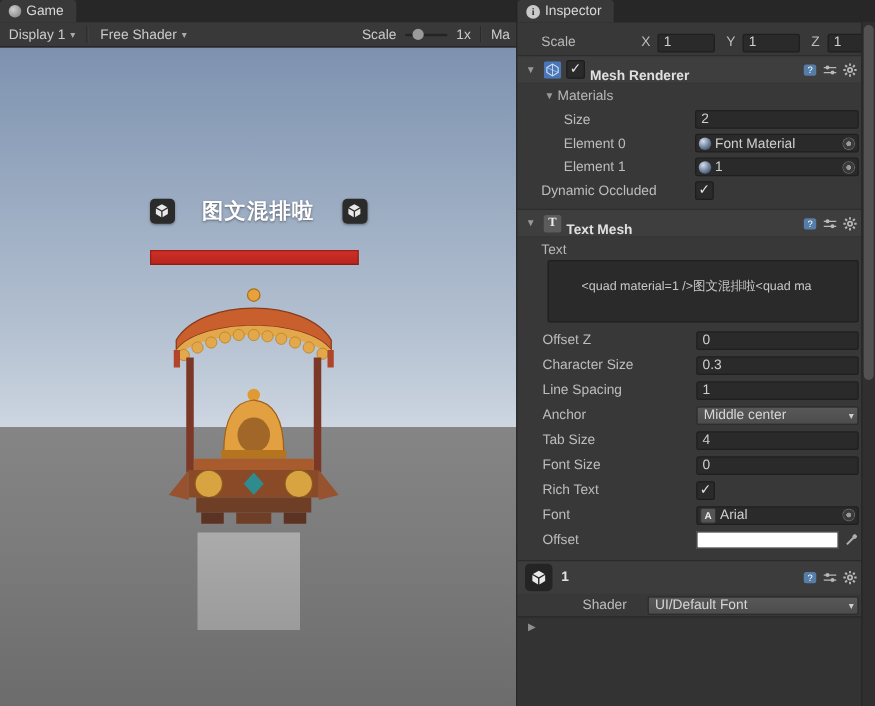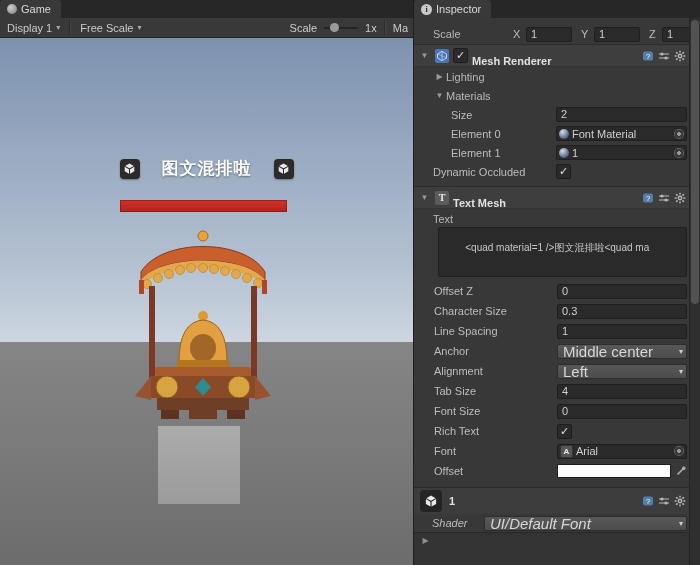--- a/index.html
+++ b/index.html
@@ -43,21 +43,21 @@
   .insp-body{flex:1;display:flex;flex-direction:column;position:relative;overflow:hidden;padding-right:11px;}
   .row{display:flex;align-items:center;height:19px;padding-left:19px;position:relative;flex:none;}
   .row.h20{height:20px;padding-left:20px;}
   .lbl{flex:0 0 123px;overflow:hidden;white-space:nowrap;color:#bdbdbd;}
   .indent2{padding-left:37px;}
   .indent2 .lbl{flex-basis:105px;}
   .ctrl{flex:1;display:flex;align-items:center;gap:4px;margin-right:2px;min-width:0;}
   .field{flex:1;background:#2a2a2a;border:1px solid #1f1f1f;border-radius:2px;height:13px;line-height:13px;
        padding:0 4px;color:#cfcfcf;overflow:hidden;white-space:nowrap;}
   .dropdown{flex:1;background:linear-gradient(#585858,#4c4c4c);border:1px solid #2d2d2d;border-radius:2px;height:13px;line-height:13px;
-       padding:0 14px 0 5px;color:#d6d6d6;position:relative;overflow:hidden;white-space:nowrap;font-size:15px;}
+       padding:0 14px 0 5px;color:#d6d6d6;position:relative;overflow:hidden;white-space:nowrap;font-size:11px;}
   .dropdown::after{content:"▾";position:absolute;right:3px;top:0;font-size:8px;color:#cfcfcf;}
   .checkbox{width:13px;height:13px;background:#2a2a2a;border:1px solid #1d1d1d;border-radius:2px;
        display:inline-flex;align-items:center;justify-content:center;color:#e2e2e2;font-size:11px;line-height:11px;flex:none;}
   .objfield{flex:1;background:#2a2a2a;border:1px solid #1f1f1f;border-radius:2px;height:13px;display:flex;
        align-items:center;gap:3px;padding:0 2px 0 2px;color:#cfcfcf;overflow:hidden;white-space:nowrap;}
   .objfield .txt{flex:1;overflow:hidden;white-space:nowrap;}
   .mat-sphere{width:10px;height:10px;border-radius:50%;flex:none;
        background:radial-gradient(circle at 35% 30%,#d5dde9,#6a7d99 55%,#2f3c52);}
   .font-chip{width:11px;height:11px;background:#555;border:1px solid #333;border-radius:2px;color:#eee;
        font-size:8px;font-weight:bold;display:inline-flex;align-items:center;justify-content:center;flex:none;}
@@ -83,21 +83,21 @@
   .axis-label{width:10px;flex:none;color:#bdbdbd;margin-right:3px;}
   .axis-field{width:36px;flex:none;background:#2a2a2a;border:1px solid #1f1f1f;border-radius:2px;height:13px;
        line-height:13px;padding:0 4px;color:#cfcfcf;margin-right:9px;}
   .color-swatch{flex:1;height:12px;background:#ffffff;border:1px solid #1f1f1f;}
   .picker-icon{width:12px;height:12px;flex:none;}
   .mat-header{display:flex;align-items:center;height:26px;gap:7px;padding-left:6px;border-top:1px solid #2b2b2b;
        background:#3c3c3c;flex:none;}
   .mat-big-icon{width:22px;height:22px;background:#242424;border-radius:4px;display:flex;align-items:center;justify-content:center;flex:none;}
   .mat-big-icon svg{width:16px;height:16px;}
   .mat-name{font-weight:bold;color:#e0e0e0;flex:1;}
-  .shader-row{display:flex;align-items:center;height:18px;padding-left:18px;flex:none;font-style:italic;}
+  .shader-row{display:flex;align-items:center;height:18px;padding-left:52px;flex:none;}
   .shader-row .lbl{flex:0 0 52px;}
   .preview-strip{flex:1;min-height:13px;background:#333333;border-top:1px solid #282828;display:flex;
        align-items:flex-start;padding:3px 0 0 5px;}
   .preview-strip .fold{font-size:8px;color:#8f8f8f;}
   .vscroll{position:absolute;right:0;top:18px;bottom:0;width:10px;background:#2f2f2f;border-left:1px solid #262626;}
   .vthumb{position:absolute;left:1px;right:1px;top:2px;height:52%;background:#525252;border-radius:4px;}
 </style>
 </head>
 <body>
 
@@ -109,21 +109,21 @@
         <span class="game-icon"></span>
         <span>Game</span>
       </div>
     </div>
     <div class="toolbar">
       <div class="tb-dd">
         <span>Display 1</span>
       </div>
       <div class="tb-sep"></div>
       <div class="tb-dd">
-        <span>Free Scale</span>
+        <span>Free Shader</span>
       </div>
       <div class="tb-spacer"></div>
       <span class="tb-label">Scale</span>
       <div class="slider">
         <div class="slider-knob"></div>
       </div>
       <span class="tb-label">1x</span>
       <div class="tb-sep"></div>
       <span class="tb-label">Ma</span>
     </div>
@@ -253,24 +253,20 @@
                 <line x1="8.4" y1="8.4" x2="9.8" y2="9.8"></line>
                 <line x1="9.8" y1="2.2" x2="8.4" y2="3.6"></line>
                 <line x1="3.6" y1="8.4" x2="2.2" y2="9.8"></line>
               </g>
               <circle cx="6" cy="6" r="1" fill="#3e3e3e"></circle>
             </svg>
         </span>
       </div>
 
       <div class="row">
-        <span class="fold closed"></span>
-        <span>Lighting</span>
-      </div>
-      <div class="row">
         <span class="fold open"></span>
         <span>Materials</span>
       </div>
 
       <div class="row indent2">
         <span class="lbl">Size</span>
         <span class="ctrl">
             <span class="field">2</span>
           </span>
       </div>
@@ -364,26 +360,20 @@
             <span class="field">1</span>
           </span>
       </div>
       <div class="row h20">
         <span class="lbl">Anchor</span>
         <span class="ctrl">
             <span class="dropdown">Middle center</span>
           </span>
       </div>
       <div class="row h20">
-        <span class="lbl">Alignment</span>
-        <span class="ctrl">
-            <span class="dropdown">Left</span>
-          </span>
-      </div>
-      <div class="row h20">
         <span class="lbl">Tab Size</span>
         <span class="ctrl">
             <span class="field">4</span>
           </span>
       </div>
       <div class="row h20">
         <span class="lbl">Font Size</span>
         <span class="ctrl">
             <span class="field">0</span>
           </span>

